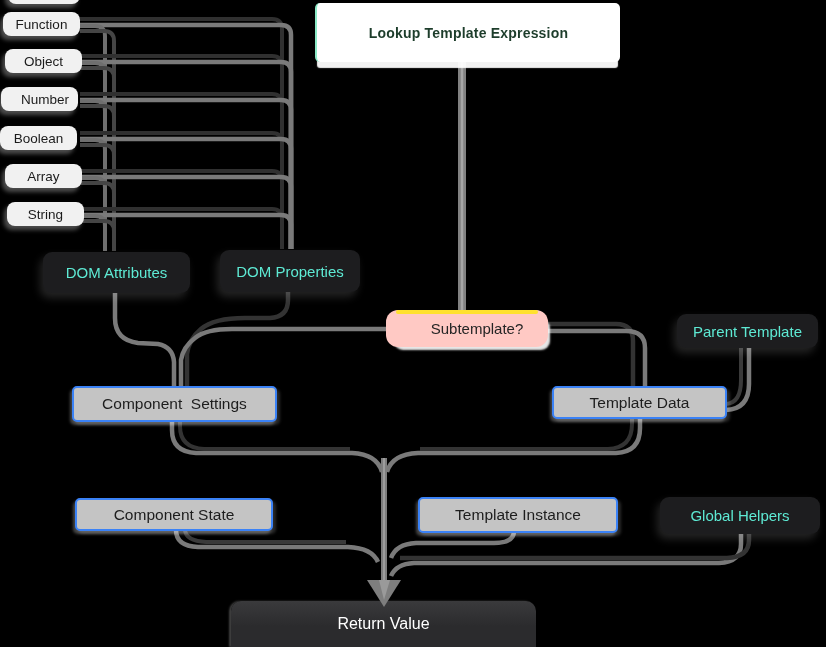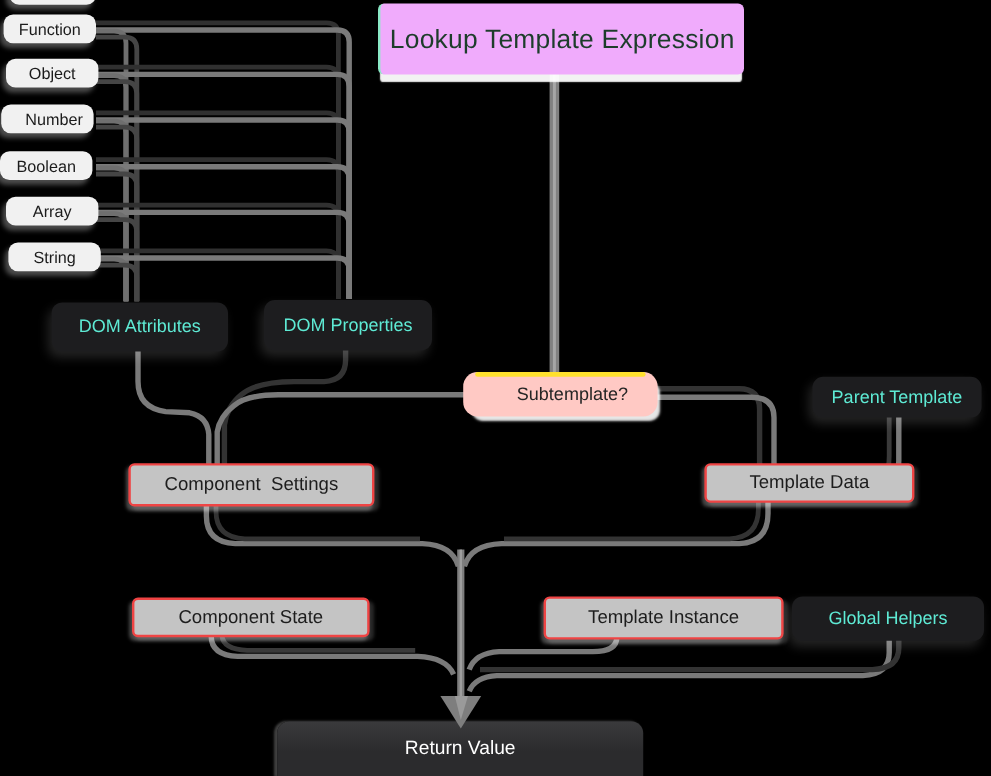--- a/index.html
+++ b/index.html
@@ -12,34 +12,33 @@
   .node{
     position:absolute;display:flex;align-items:center;justify-content:center;
     box-sizing:border-box;z-index:2;white-space:pre;
   }
   .pill{
     background:#f1f1f1;color:#1b1b1b;border-radius:8px;
     width:77px;height:24px;font-size:13.5px;
     box-shadow:-3px 4px 4px rgba(255,255,255,0.30);
   }
   .start-node{
-    background:#f0abfc;color:#1d3d2b;font-weight:400;font-size:22px;
+    background:#ffffff;color:#1d3d2b;font-weight:700;font-size:14px;
     border-radius:5px;border-left:2px solid #8ae9c6;
     box-shadow:0 8px 1px -2px rgba(255,255,255,0.95);
     letter-spacing:.2px;
   }
   .dark-node{
     background:#1d1d1f;color:#5eead4;border-radius:9px;font-size:15px;
     box-shadow:-3px 5px 9px rgba(255,255,255,0.14);
   }
   .gray-node{
-    background:#c4c4c4;color:#1d1d1d;border:2px solid #ef4444;border-radius:5px;
+    background:#c4c4c4;color:#1d1d1d;border:2px solid #3b82f6;border-radius:5px;
     font-size:15.5px;
     box-shadow:-2px 3px 3px rgba(255,255,255,0.28), 3px 3px 3px rgba(255,255,255,0.16);
-    margin-left:35px;
   }
   .decision-node{
     background:#ffc9c4;color:#252525;border-radius:12px;font-size:15px;
     box-shadow:5px 6px 2px -3px rgba(255,255,255,0.9);
     padding-left:20px;
   }
   .decision-node::before{
     content:"";position:absolute;top:0;left:10px;right:10px;height:4px;
     background:#ffe12e;border-radius:2px;
   }

